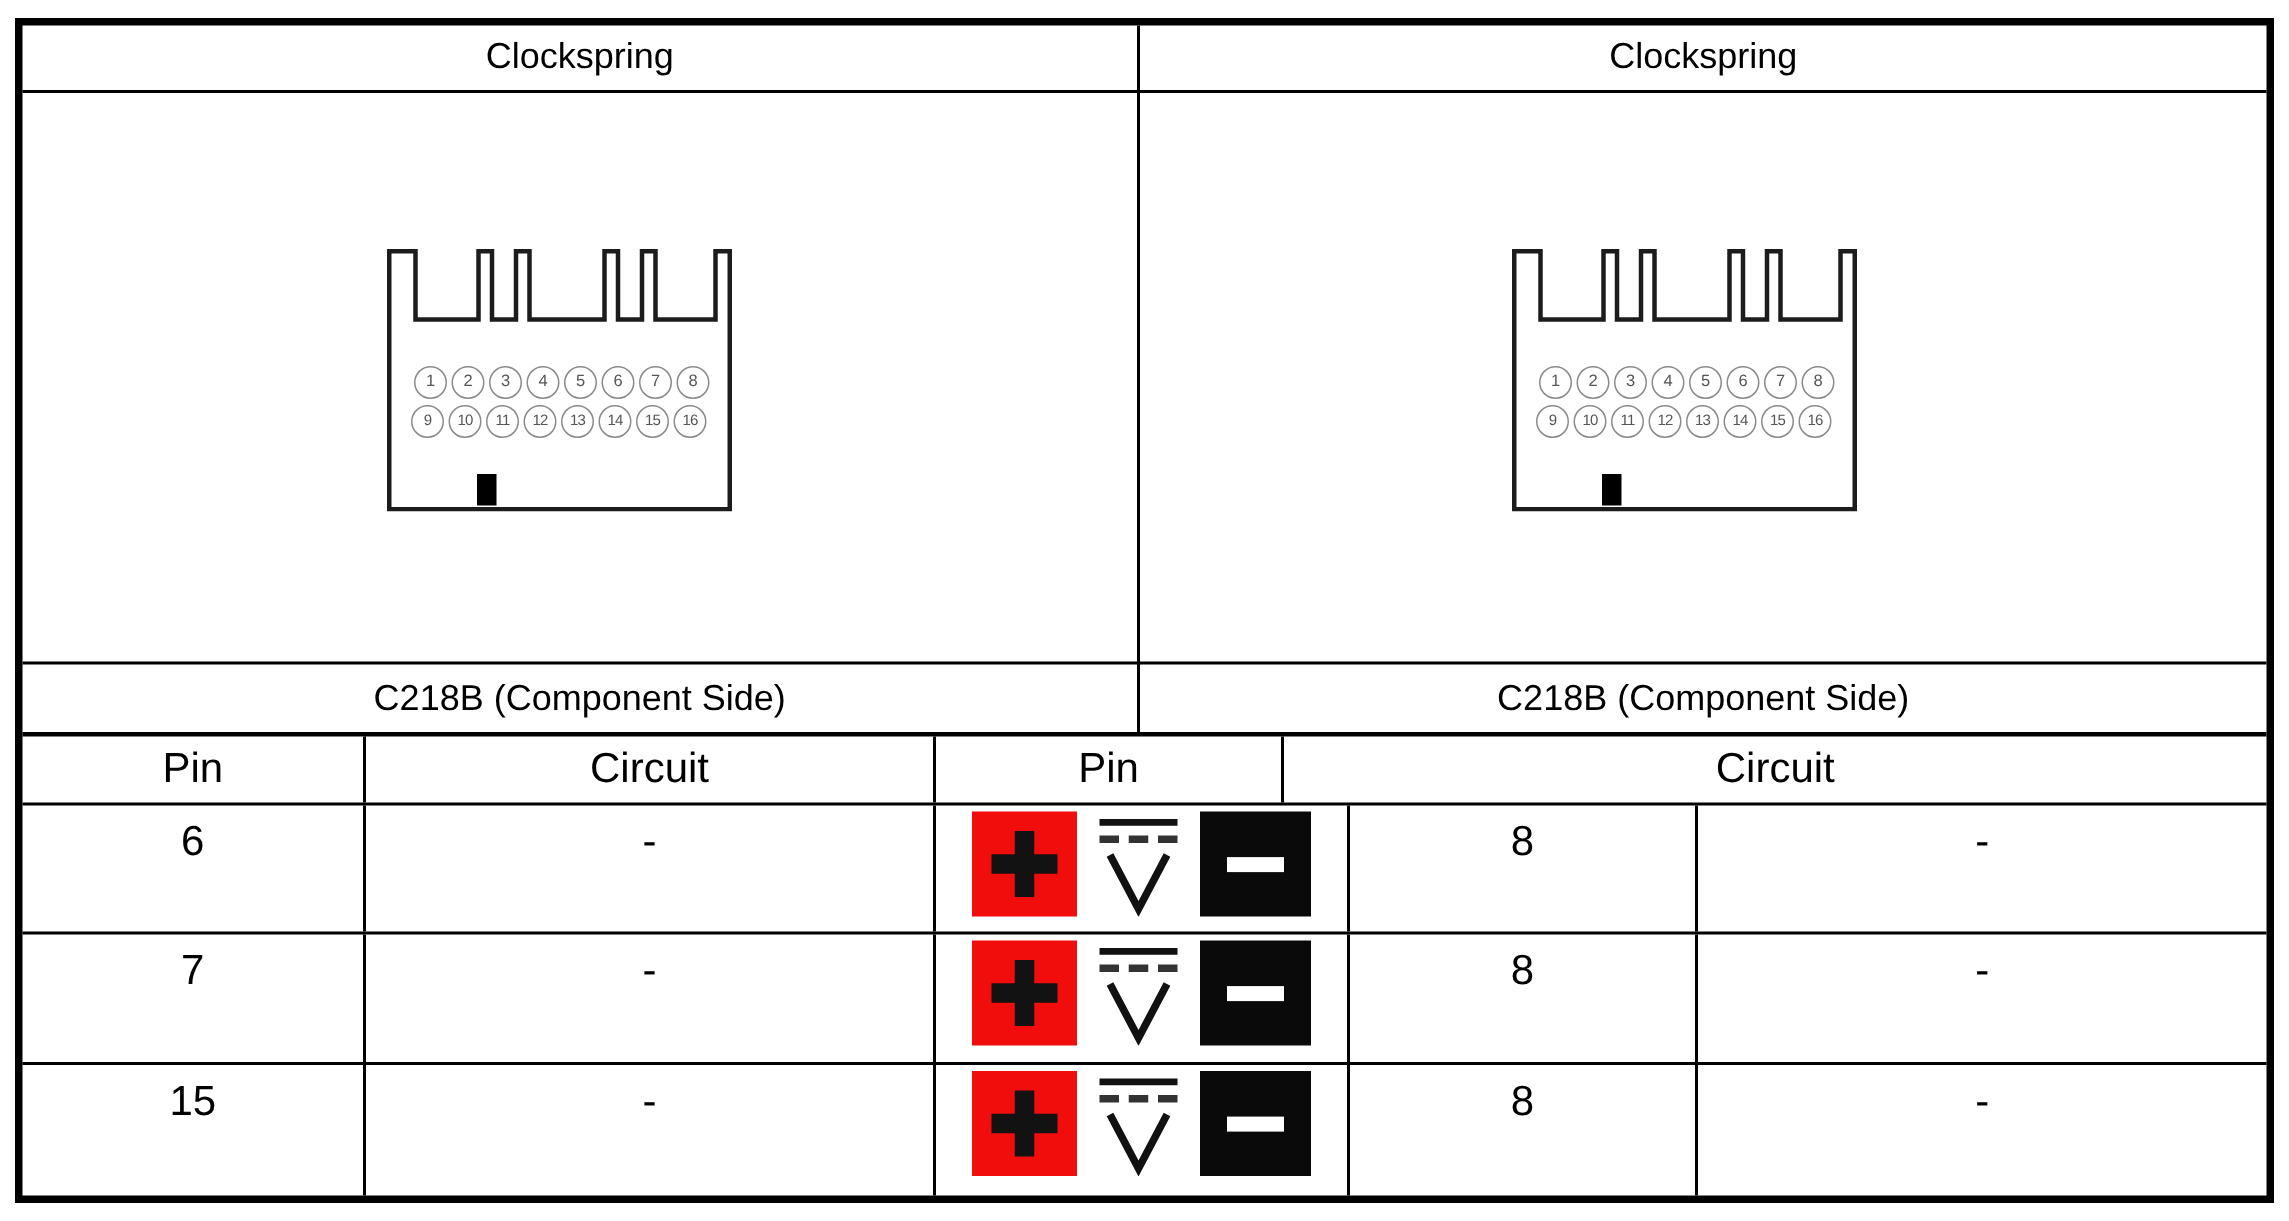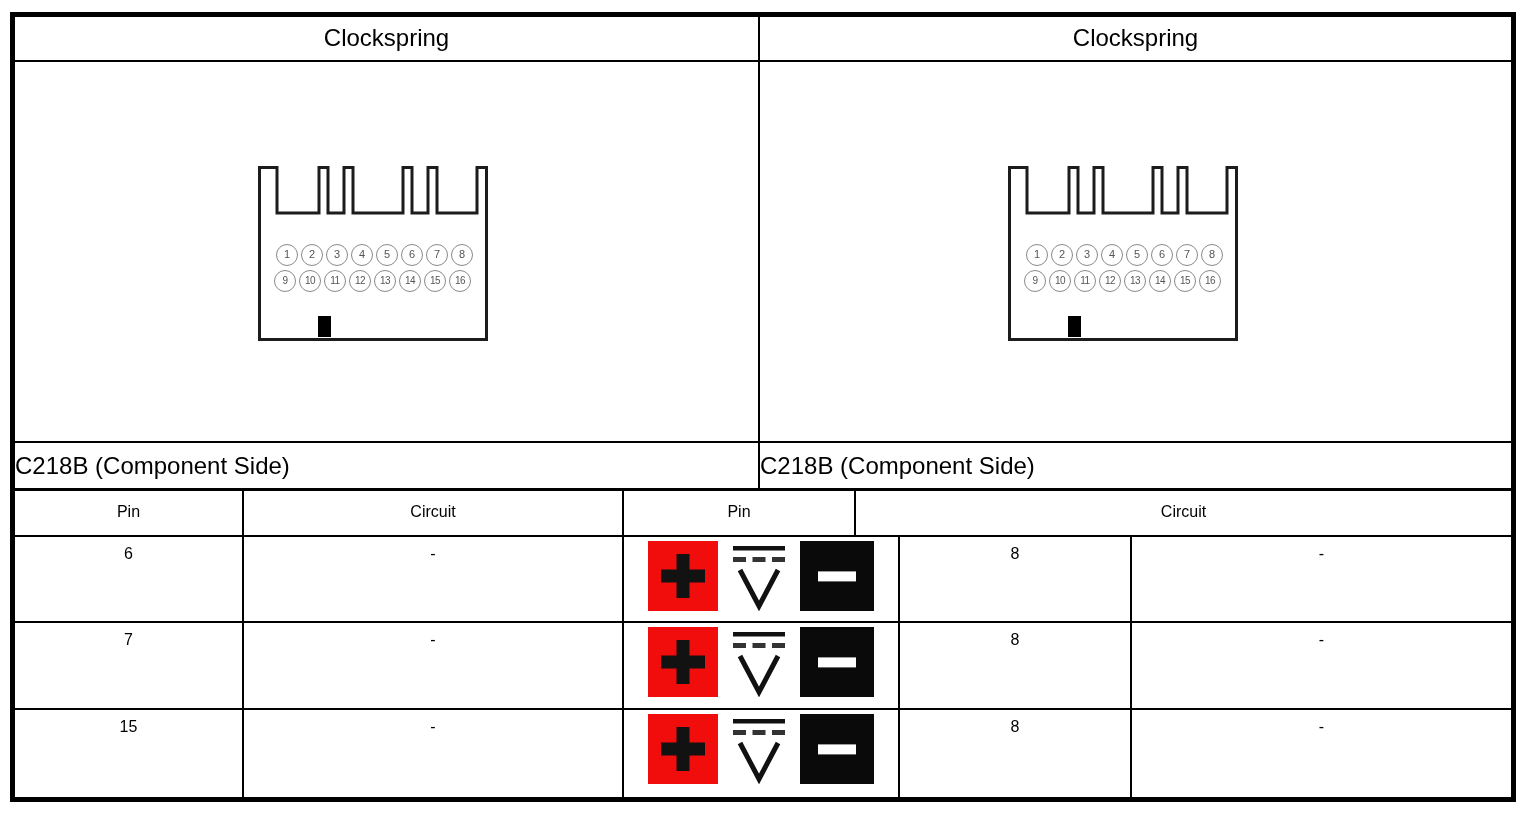--- a/index.html
+++ b/index.html
@@ -26,21 +26,21 @@
   .panel-title {
     height: 45px; border-bottom: 2px solid #000; box-sizing: border-box;
     text-align: center; font-size: 24px; line-height: 42px;
   }
   .diagram {
     height: 381px; border-bottom: 2px solid #000; box-sizing: border-box;
     position: relative;
   }
   .panel-sub {
     height: 45px; box-sizing: border-box;
-    text-align: left; font-size: 24px; line-height: 46px;
+    text-align: center; font-size: 24px; line-height: 46px;
   }
 
   
   .connector { position: absolute; width: 230px; height: 175px; top: 104px; }
   .panel-left  .connector { left: 243px; }
   .panel-right .connector { left: 248px; }
   .connector svg.housing { position: absolute; left: 0; top: 0; }
   .pin-circle {
     position: absolute; width: 22px; height: 22px; box-sizing: border-box;
     border: 1.5px solid #8a8a8a; border-radius: 50%;
@@ -49,21 +49,21 @@
   }
   .pin-circle.r2 { font-size: 10px; letter-spacing: -0.5px; }
 
   
   .tbl { width: 1496px; border-top: 3px solid #000; box-sizing: border-box; }
   .trow { display: flex; box-sizing: border-box; }
   .trow.thead { height: 46px; border-bottom: 2px solid #000; }
   .trow.r1 { height: 86px; border-bottom: 2px solid #000; }
   .trow.r2 { height: 87px; border-bottom: 2px solid #000; }
   .trow.r3 { height: 87px; }
-  .cell { box-sizing: border-box; text-align: center; font-size: 16px; }
+  .cell { box-sizing: border-box; text-align: center; font-size: 28px; }
   .c1 { width: 227px; }
   .c2 { width: 380px; border-left: 2px solid #000; }
   .c3 { width: 276px; border-left: 2px solid #000; }
   .c4 { width: 232px; border-left: 2px solid #000; }
   .c5 { flex: 1;      border-left: 2px solid #000; }
   .thead .cell { line-height: 42px; }
   .bodytxt { padding-top: 8px; }
 
   .meas {
     display: flex; justify-content: center; align-items: flex-start;

